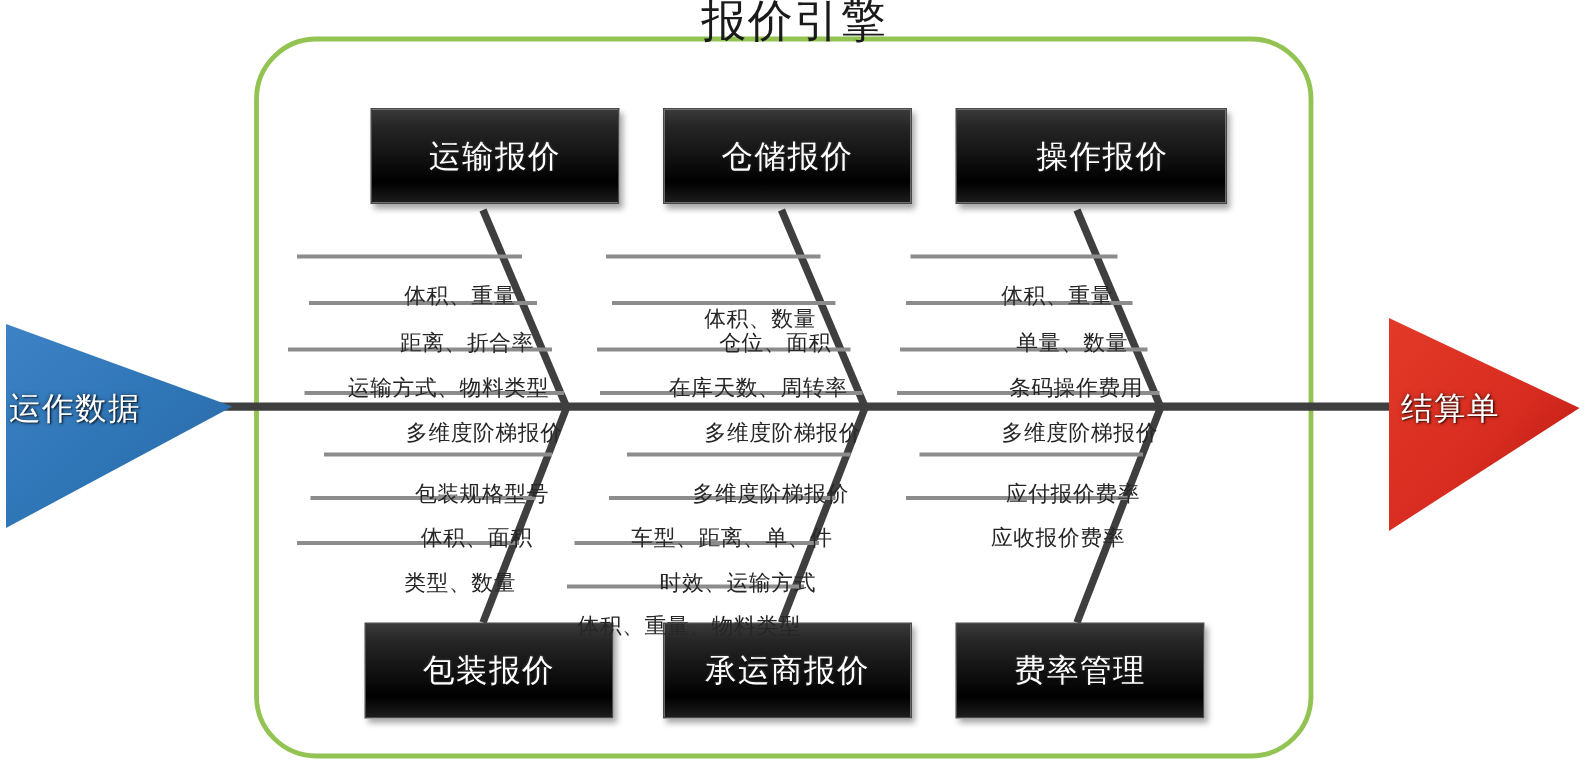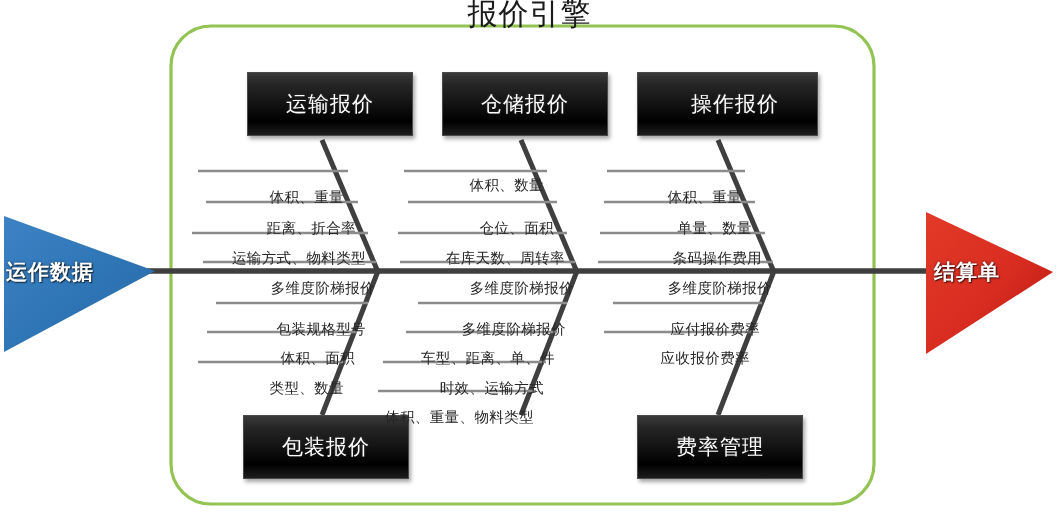--- a/index.html
+++ b/index.html
@@ -28,21 +28,21 @@
     border:1px solid #4a4a4a;
     box-shadow:2px 3px 4px rgba(0,0,0,0.35);
     color:#ffffff;
     font-size:21px;
     letter-spacing:1px;
     text-shadow:0 1px 1px rgba(0,0,0,.9), 0 0 2px rgba(255,255,255,.25);
     white-space:nowrap;
   }
   .arrow-label{
     position:absolute;
-    color:#ffffff;font-size:21px;font-weight:bold;
+    color:#ffffff;font-size:21px;font-weight:normal;
     white-space:nowrap;
     text-shadow:0 0 3px rgba(0,0,0,.55),1px 1px 1px rgba(0,0,0,.6);
     letter-spacing:1px;
   }
 
   
   .bone-label{
     position:absolute;
     font-size:14.5px;
     color:#262626;
@@ -125,30 +125,33 @@
   <div class="node" style="left:442px;top:72px;width:164px;height:62px;">
     <span>仓储报价</span>
   </div>
   <div class="node" style="left:637px;top:72px;width:164px;height:62px;padding-left:15px;">
     <span>操作报价</span>
   </div>
 
   <div class="node" style="left:243px;top:415px;width:164px;height:62px;">
     <span>包装报价</span>
   </div>
+  <div class="node" style="left:442px;top:415px;width:164px;height:62px;">
+    <span>承运商报价</span>
+  </div>
   <div class="node" style="left:637px;top:415px;width:164px;height:62px;">
     <span>费率管理</span>
   </div>
 
   <div class="bone-label r" style="left:344px;top:152px;">体积、重量</div>
   <div class="bone-label r" style="left:356px;top:183px;">距离、折合率</div>
   <div class="bone-label r" style="left:366px;top:213px;">运输方式、物料类型</div>
   <div class="bone-label r" style="left:375px;top:243px;">多维度阶梯报价</div>
 
-  <div class="bone-label r" style="left:544px;top:140px;">体积、数量</div>
+  <div class="bone-label r" style="left:544px;top:167px;">体积、数量</div>
   <div class="bone-label r" style="left:554px;top:183px;">仓位、面积</div>
   <div class="bone-label r" style="left:565px;top:213px;">在库天数、周转率</div>
   <div class="bone-label r" style="left:574px;top:243px;">多维度阶梯报价</div>
 
   <div class="bone-label r" style="left:742px;top:152px;">体积、重量</div>
   <div class="bone-label r" style="left:752px;top:183px;">单量、数量</div>
   <div class="bone-label r" style="left:762px;top:213px;">条码操作费用</div>
   <div class="bone-label r" style="left:772px;top:243px;">多维度阶梯报价</div>
 
   <div class="bone-label r" style="left:366px;top:284px;">包装规格型号</div>

